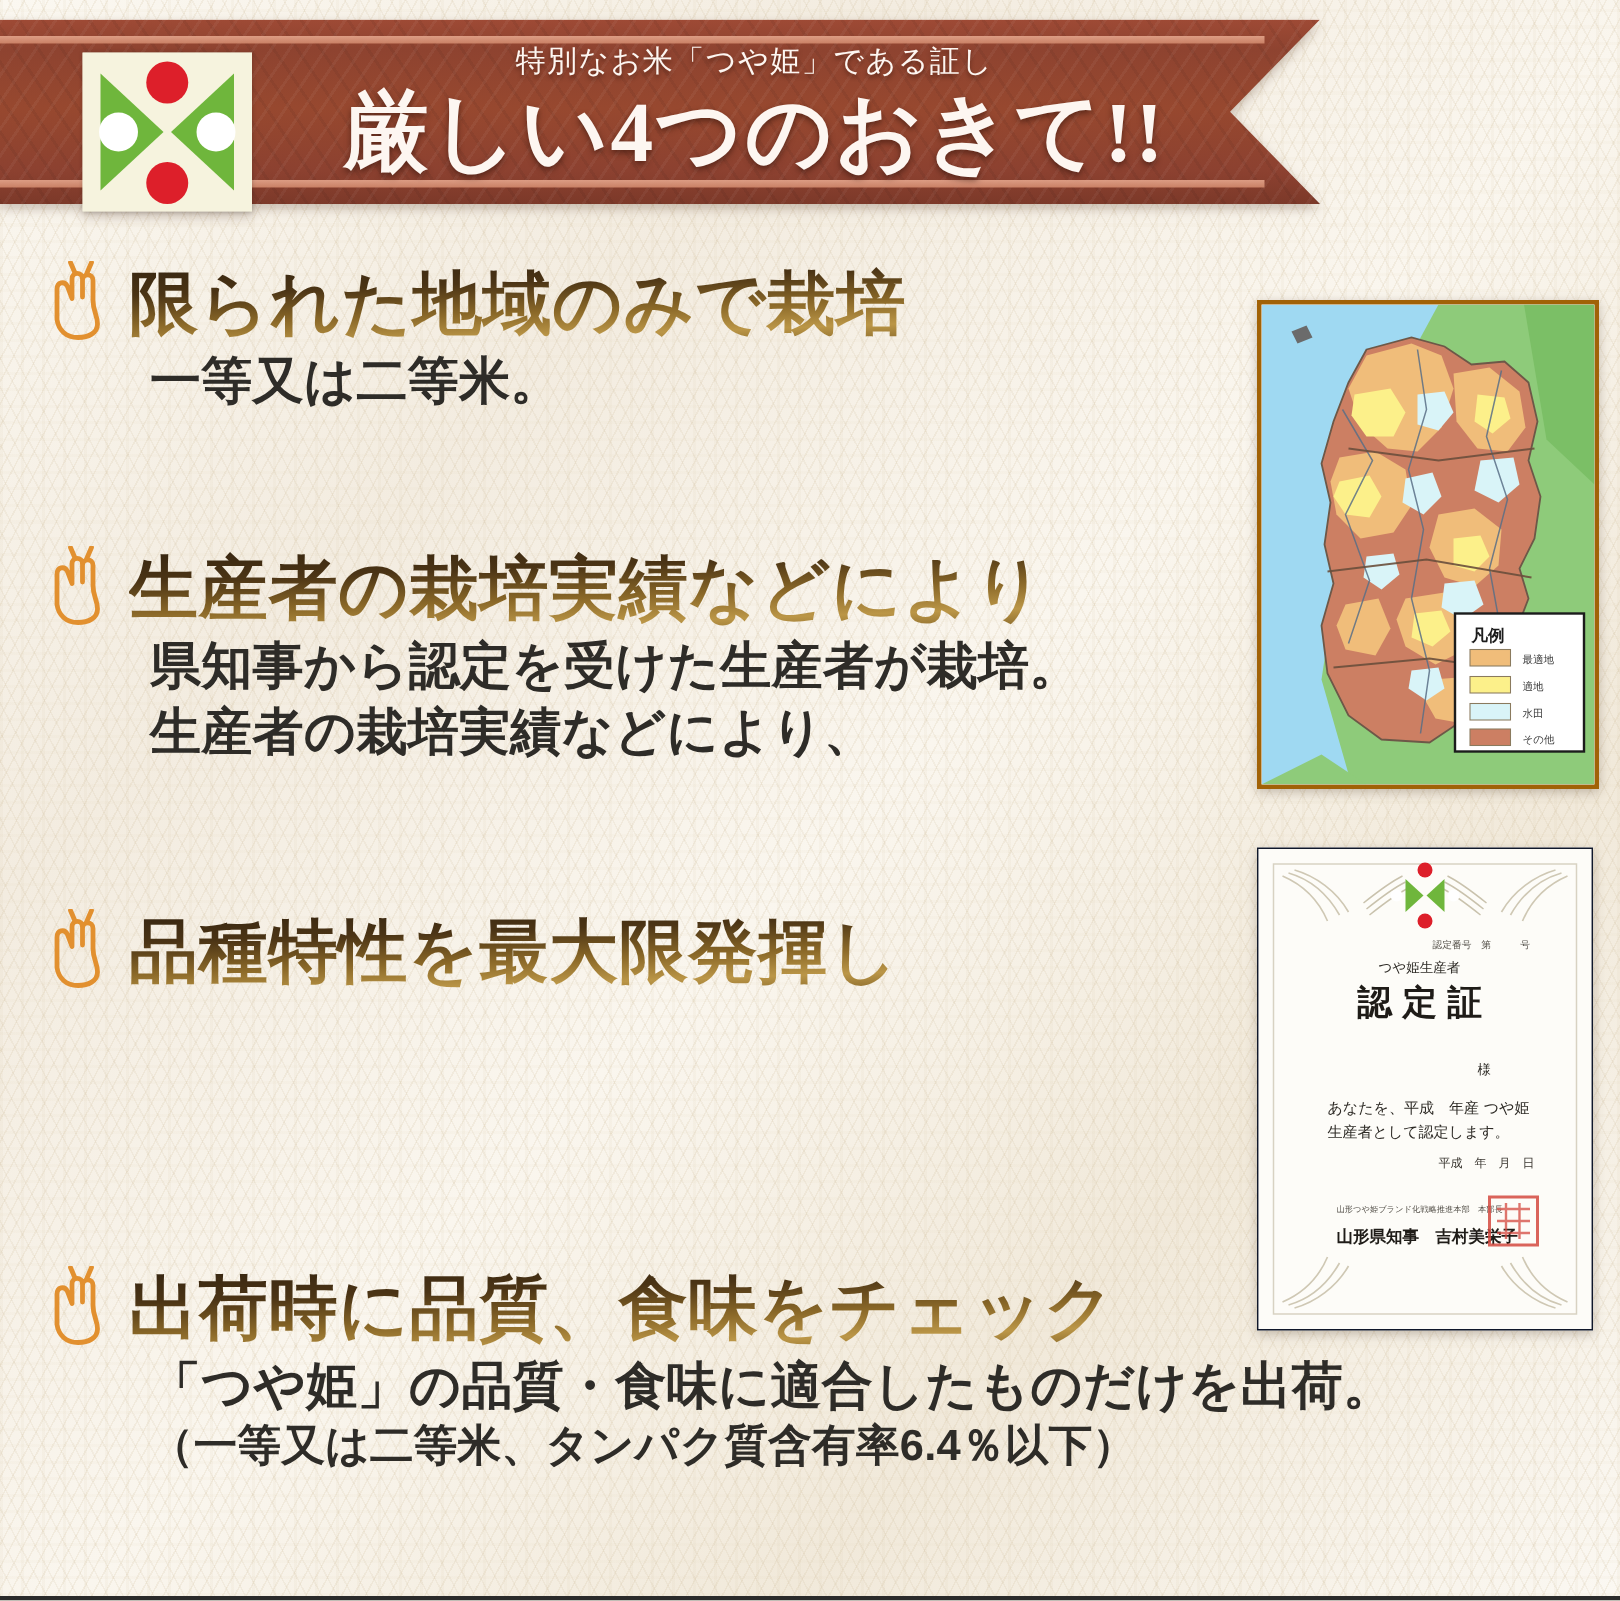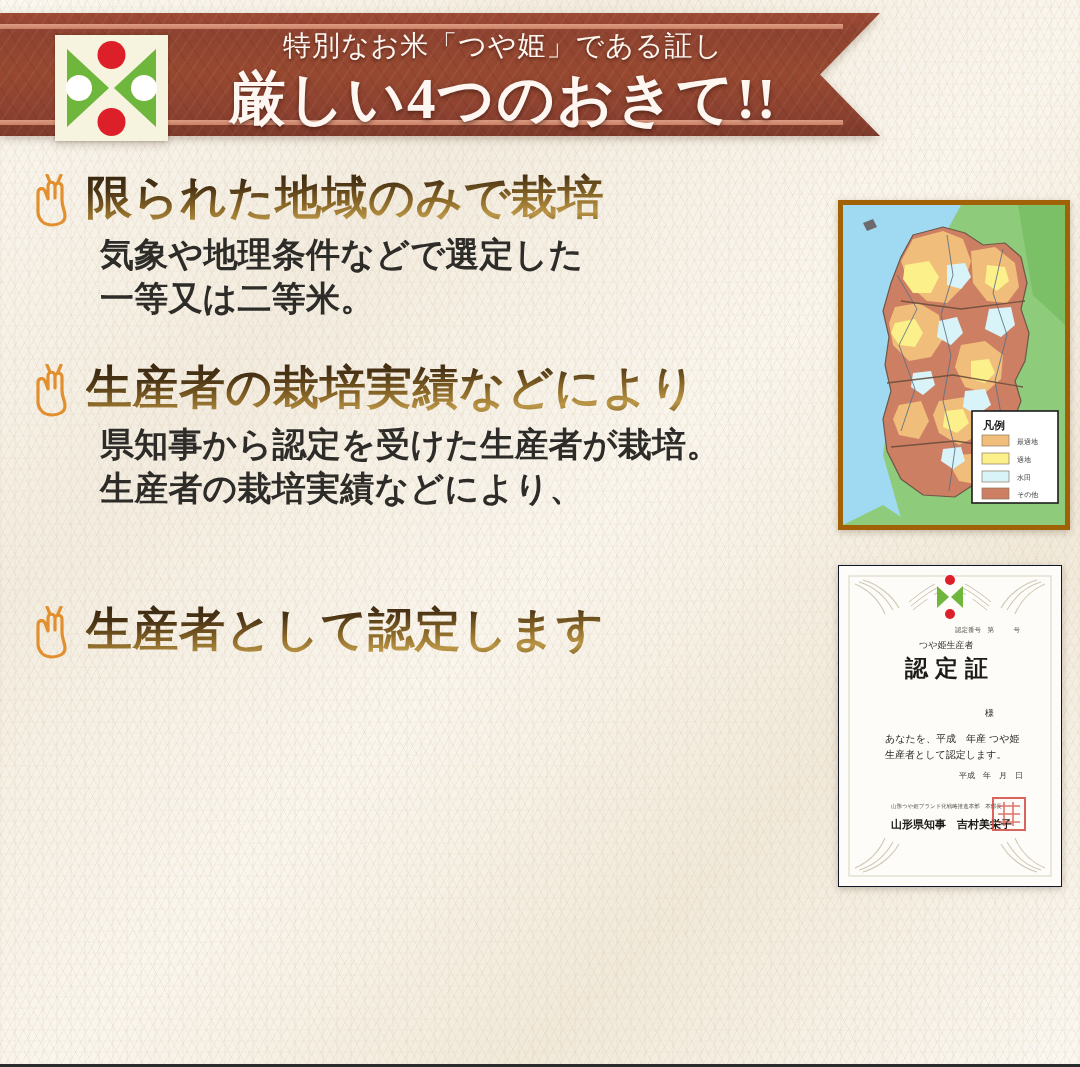--- a/index.html
+++ b/index.html
@@ -68,33 +68,33 @@
   #logo svg{display:block;width:100%;height:100%;}
 
   
   #banner-text{
     position:absolute;left:193px;top:16px;width:620px;
     text-align:center;
     font-family:"Liberation Serif", serif;
     color:#fdf6f1;
   }
   #banner-line1{
-    font-size:28px;letter-spacing:1px;line-height:1.22;
+    font-size:20px;letter-spacing:1px;line-height:1.22;
     font-weight:400;
     text-shadow:0 2px 3px rgba(50,18,10,.55);
   }
   #banner-line2{
     font-size:57px;letter-spacing:1.5px;line-height:1.18;margin-top:2px;
     font-weight:700;
     text-shadow:0 2px 4px rgba(50,18,10,.6);
   }
 
   
   .rule-block{position:absolute;left:30px;}
-  .rule-head{display:flex;align-items:center;gap:6px;}
+  .rule-head{display:flex;align-items:flex-end;gap:6px;}
   .hand-icon{flex:0 0 auto;width:50px;height:54px;margin-top:6px;}
   .hand-icon svg{display:block;width:100%;height:100%;}
   .rule-title{
     font-family:"Liberation Serif", serif;
     font-weight:700;
     font-size:46px;
     line-height:1.08;
     letter-spacing:0.5px;
     background:linear-gradient(178deg,#3a2a12 0%,#4e3716 30%,#8d6c2b 62%,#c9a košice 62%,#b79348 84%,#8a6a2c 100%);
     background:linear-gradient(178deg,#372611 0%,#4b3415 28%,#8a6828 58%,#bb9647 82%,#8a6a2c 100%);
@@ -127,21 +127,21 @@
   #rule-3{top:600px;}
   #rule-4{top:838px;}
 
   
   .photo{
     position:absolute;
     box-shadow:0 2px 7px rgba(80,60,40,.30);
     overflow:hidden;
     background:#fff;
   }
-  #map-photo{left:838px;top:200px;width:222px;height:320px;border:5px solid #a16207;}
+  #map-photo{left:838px;top:200px;width:222px;height:320px;border:3px solid #a16207;}
   #cert-photo{left:838px;top:565px;width:222px;height:320px;border:1px solid #0f172a;}
   .photo svg{display:block;width:100%;height:100%;}
 
   .vis-hidden{position:absolute;width:1px;height:1px;overflow:hidden;clip:rect(0 0 0 0);white-space:nowrap;}
 </style>
 </head>
 <body>
 
 <div id="page">
   <div id="texture"></div>
@@ -176,21 +176,20 @@
           <g fill="none" stroke="#e2902f" stroke-width="3.2" stroke-linecap="round" stroke-linejoin="round">
             <path d="M8 19 C8 14 13 13 15 17 L18 25 L18 12 C18 7 25 7 25 12 L25 24 L25 13 C25 8 32 8 32 13 L32 26 C32 34 35 36 35 42 C35 48 29 51 22 51 C14 51 9 46 8 39 Z"></path>
             <path d="M20 8 L17 1"></path>
             <path d="M28 8 L31 1"></path>
           </g>
         </svg>
       </span>
       <span class="rule-title">限られた地域のみで栽培</span>
     </div>
     <div class="rule-body">
-      <div>気象や地理条件などで選定した</div>
       <div>一等又は二等米。</div>
     </div>
   </div>
 
   <div class="rule-block" id="rule-2">
     <div class="rule-head">
       <span class="hand-icon">
         <svg viewBox="0 0 50 54" xmlns="http://www.w3.org/2000/svg" aria-hidden="true">
           <g fill="none" stroke="#e2902f" stroke-width="3.2" stroke-linecap="round" stroke-linejoin="round">
             <path d="M8 19 C8 14 13 13 15 17 L18 25 L18 12 C18 7 25 7 25 12 L25 24 L25 13 C25 8 32 8 32 13 L32 26 C32 34 35 36 35 42 C35 48 29 51 22 51 C14 51 9 46 8 39 Z"></path>
@@ -211,24 +210,42 @@
     <div class="rule-head">
       <span class="hand-icon">
         <svg viewBox="0 0 50 54" xmlns="http://www.w3.org/2000/svg" aria-hidden="true">
           <g fill="none" stroke="#e2902f" stroke-width="3.2" stroke-linecap="round" stroke-linejoin="round">
             <path d="M8 19 C8 14 13 13 15 17 L18 25 L18 12 C18 7 25 7 25 12 L25 24 L25 13 C25 8 32 8 32 13 L32 26 C32 34 35 36 35 42 C35 48 29 51 22 51 C14 51 9 46 8 39 Z"></path>
             <path d="M20 8 L17 1"></path>
             <path d="M28 8 L31 1"></path>
           </g>
         </svg>
       </span>
-      <span class="rule-title">生産者として認定します</span>
-    </div>
-  </div>
-
+      <span class="rule-title">品種特性を最大限発揮し</span>
+    </div>
+  </div>
+
+  <div class="rule-block" id="rule-4">
+    <div class="rule-head">
+      <span class="hand-icon">
+        <svg viewBox="0 0 50 54" xmlns="http://www.w3.org/2000/svg" aria-hidden="true">
+          <g fill="none" stroke="#e2902f" stroke-width="3.2" stroke-linecap="round" stroke-linejoin="round">
+            <path d="M8 19 C8 14 13 13 15 17 L18 25 L18 12 C18 7 25 7 25 12 L25 24 L25 13 C25 8 32 8 32 13 L32 26 C32 34 35 36 35 42 C35 48 29 51 22 51 C14 51 9 46 8 39 Z"></path>
+            <path d="M20 8 L17 1"></path>
+            <path d="M28 8 L31 1"></path>
+          </g>
+        </svg>
+      </span>
+      <span class="rule-title">出荷時に品質、食味をチェック</span>
+    </div>
+    <div class="rule-body">
+      <div>「つや姫」の品質・食味に適合したものだけを出荷。</div>
+    </div>
+    <div class="rule-note">（一等又は二等米、タンパク質含有率6.4％以下）</div>
+  </div>
 
   <div class="photo" id="map-photo">
     <svg viewBox="0 0 222 320" xmlns="http://www.w3.org/2000/svg" aria-hidden="true">
       <rect x="0" y="0" width="222" height="320" fill="#9fd9f2"></rect>
       <path d="M118 0 L222 0 L222 320 L60 320 L40 250 L55 150 L80 70 Z" fill="#8ecb7a"></path>
       <path d="M175 0 L222 0 L222 120 L190 90 Z" fill="#7bbf66"></path>
       <path d="M40 300 L0 320 L70 320 Z" fill="#8ecb7a"></path>
 
       <path d="M70 30 L100 22 L122 28 L140 40 L162 38 L178 52 L184 78 L178 104 L186 128 L182 156 L172 176 L178 196 L168 222 L150 248 L136 276 L112 292 L80 290 L58 274 L44 246 L40 214 L48 186 L42 160 L46 132 L40 106 L48 78 L58 52 Z" fill="#cc7f63" stroke="#6d5848" stroke-width="1.2"></path>
 

